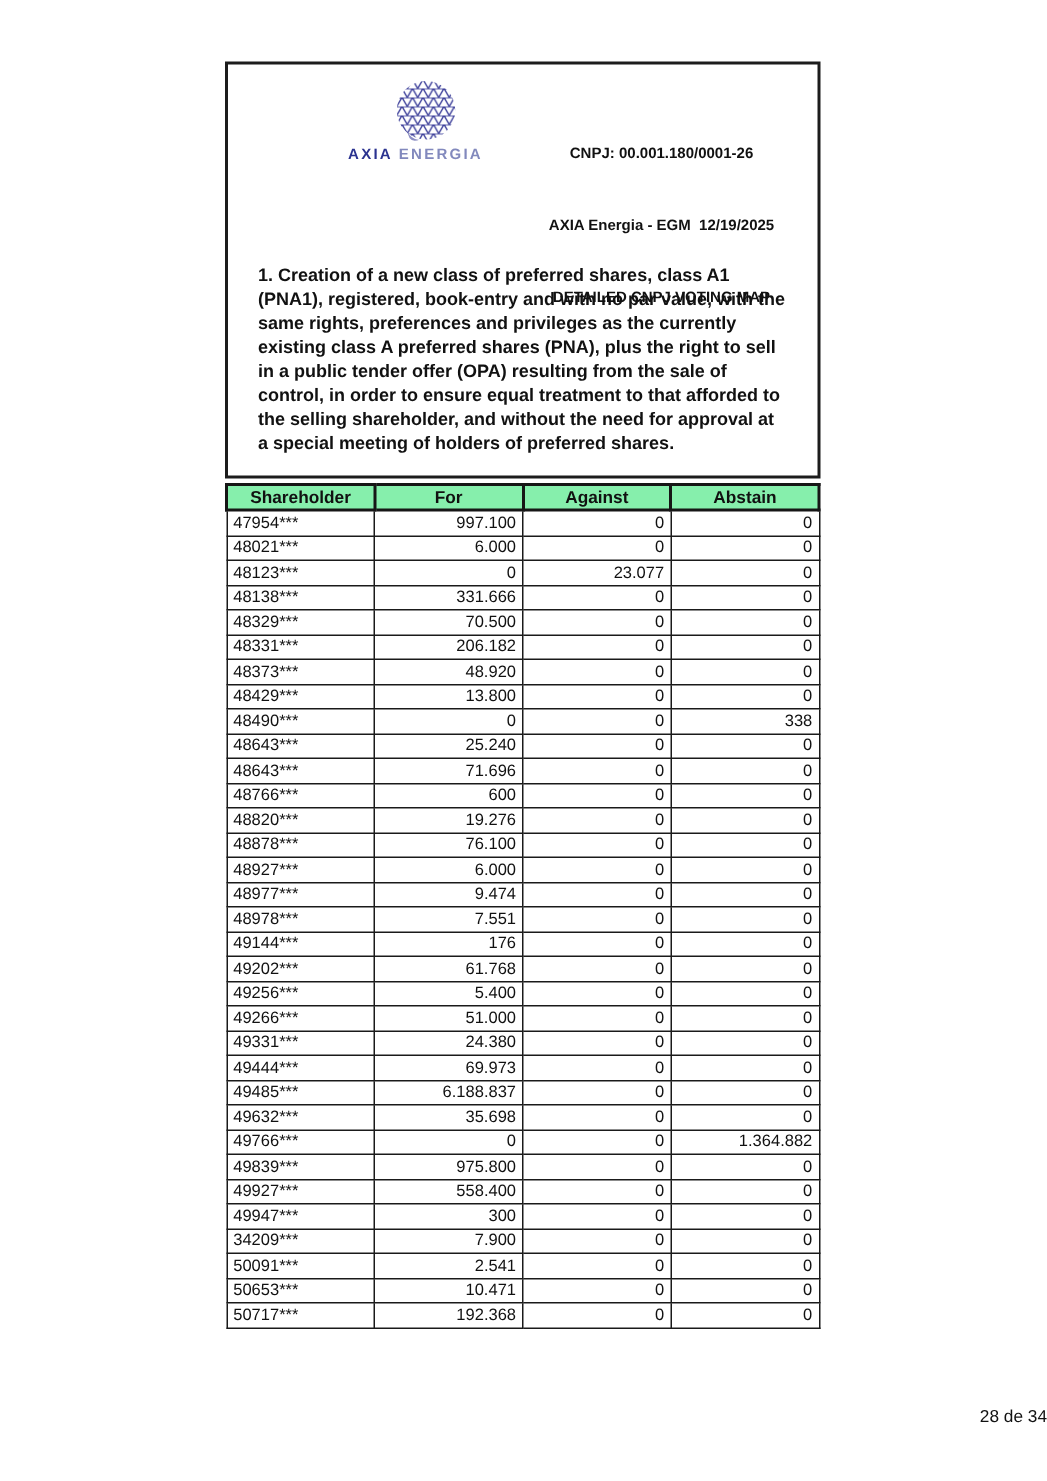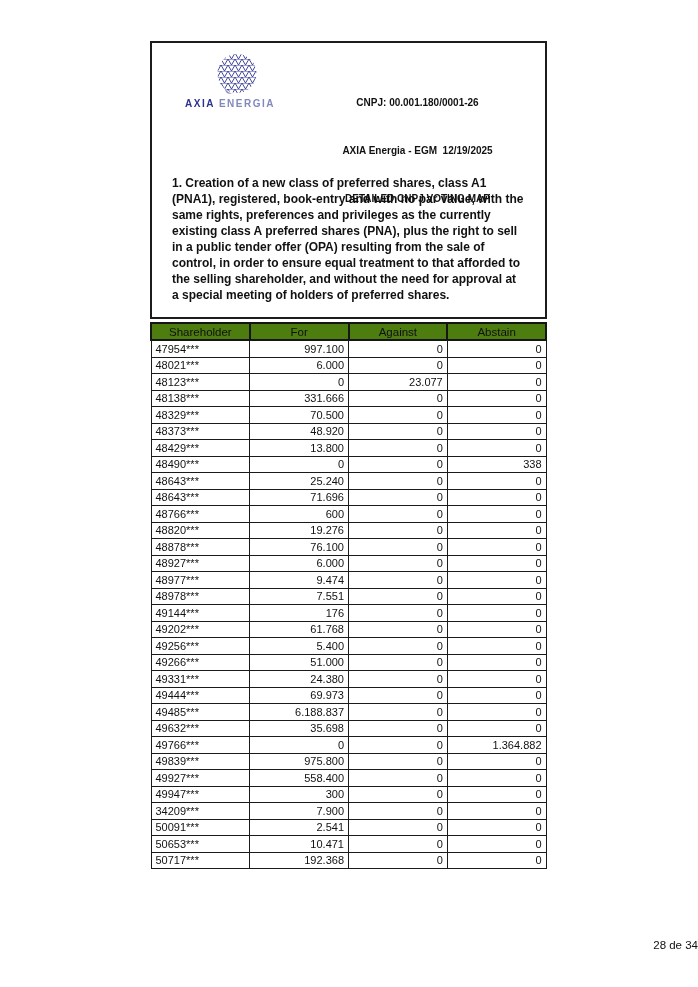--- a/index.html
+++ b/index.html
@@ -22,20 +22,21 @@
     top: 41px;
     width: 397px;
     height: 278px;
     border: 2px solid #1c1c1c;
     box-sizing: border-box;
     background: #ffffff;
   }
   .header-row {
     display: flex;
     padding-top: 10px;
+    padding-left: 47px;
   }
   .logo-block {
     width: 140px;
     margin-left: 8px;
     display: flex;
     flex-direction: column;
     align-items: center;
   }
   .logo-sphere {
     margin-left: 14px;
@@ -80,26 +81,26 @@
   }
   table.voting {
     width: 100%;
     border-collapse: collapse;
     table-layout: fixed;
     font-size: 11px;
     color: #111111;
   }
   table.voting th {
     border: 2px solid #161616;
-    font-weight: normal;
+    font-weight: bold;
     font-size: 11.5px;
     height: 15px;
     padding: 0 3px;
     text-align: center;
-    background: #4d7c0f;
+    background: #86efac;
   }
   table.voting td {
     border: 1.4px solid #1a1a1a;
     height: 15.5px;
     padding: 0 4px;
     overflow: hidden;
     white-space: nowrap;
     background: #ffffff;
   }
   td.cell-left  { text-align: left; }
@@ -195,20 +196,26 @@
             <td class="cell-right">0</td>
             <td class="cell-right">0</td>
           </tr>
           <tr>
             <td class="cell-left">48329***</td>
             <td class="cell-right">70.500</td>
             <td class="cell-right">0</td>
             <td class="cell-right">0</td>
           </tr>
           <tr>
+            <td class="cell-left">48331***</td>
+            <td class="cell-right">206.182</td>
+            <td class="cell-right">0</td>
+            <td class="cell-right">0</td>
+          </tr>
+          <tr>
             <td class="cell-left">48373***</td>
             <td class="cell-right">48.920</td>
             <td class="cell-right">0</td>
             <td class="cell-right">0</td>
           </tr>
           <tr>
             <td class="cell-left">48429***</td>
             <td class="cell-right">13.800</td>
             <td class="cell-right">0</td>
             <td class="cell-right">0</td>

